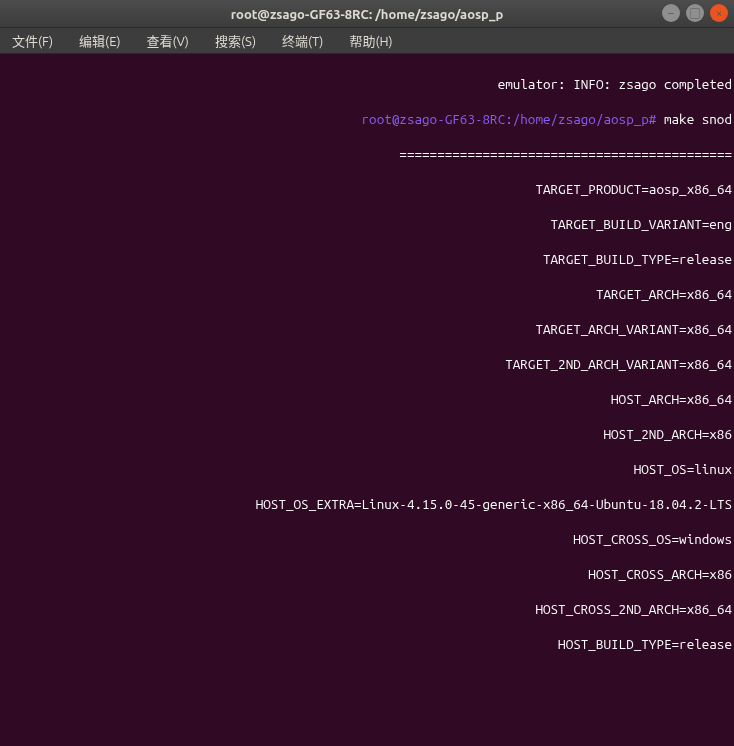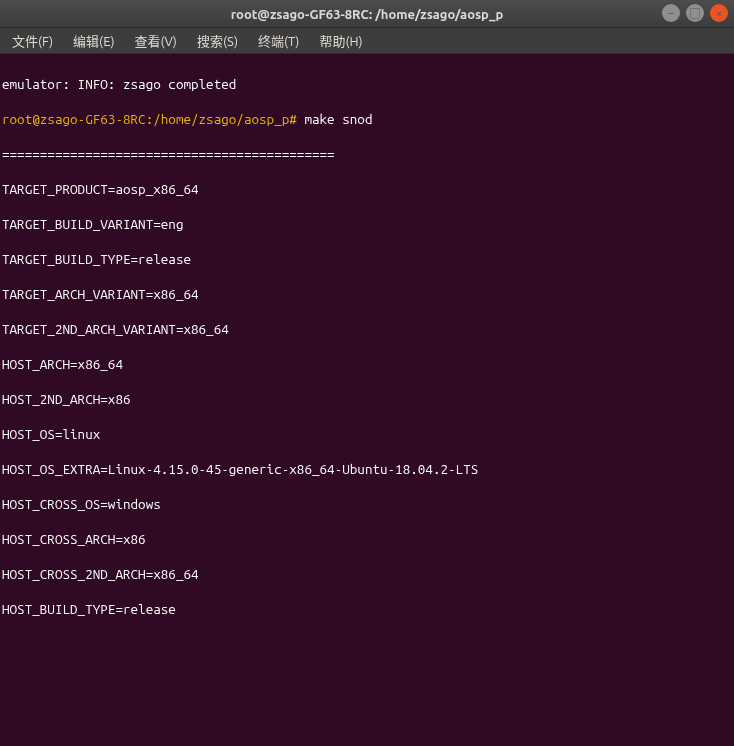--- a/index.html
+++ b/index.html
@@ -1,15 +1,15 @@
 <!DOCTYPE html>
 <html><head>
 <meta charset="utf-8">
 <style>
-* { margin: 0; padding: 0; box-sizing: border-box; }
+* { margin: 0; padding: 0; box-sizing: border-box; text-align: right; }
 body {
   font-family: "Ubuntu", "Noto Sans CJK SC", sans-serif;
   background: #300a24;
   color: #ffffff;
   width: 734px;
   height: 746px;
   overflow: hidden;
 }
 .titlebar {
   height: 28px;
@@ -45,39 +45,39 @@
 }
 .ctrl-min { background: #8f8f8f; }
 .ctrl-max { background: #8f8f8f; }
 .ctrl-close { background: #e95420; }
 .menubar {
   height: 26px;
   background: #3d3d3d;
   display: flex;
   align-items: center;
   padding: 0 4px;
-  gap: 4px;
+  gap: 10px;
   border-bottom: 1px solid #2a2a2a;
 }
 .menu-item {
   color: #dfdbd2;
   font-size: 13px;
   padding: 3px 8px;
   cursor: pointer;
 }
 .terminal {
   background: #300a24;
   padding: 4px 2px;
   font-family: "Ubuntu Mono", "DejaVu Sans Mono", monospace;
   font-size: 13.5px;
   line-height: 17.5px;
   white-space: pre;
   overflow: hidden;
 }
-.white { color: #eab308; }
+.white { color: #8b5cf6; }
 </style>
 </head>
 <body>
 
 <div class="titlebar">
   <span class="title">root@zsago-GF63-8RC: /home/zsago/aosp_p</span>
   <div class="window-controls">
     <div class="ctrl ctrl-min">–</div>
     <div class="ctrl ctrl-max">□</div>
     <div class="ctrl ctrl-close">×</div>
@@ -93,20 +93,21 @@
   <span class="menu-item">帮助(H)</span>
 </div>
 
 <div class="terminal">
 <div>emulator: INFO: zsago completed</div>
 <div><span class="white">root@zsago-GF63-8RC:/home/zsago/aosp_p# </span><span>make snod</span></div>
 <div>============================================</div>
 <div>TARGET_PRODUCT=aosp_x86_64</div>
 <div>TARGET_BUILD_VARIANT=eng</div>
 <div>TARGET_BUILD_TYPE=release</div>
+<div>TARGET_ARCH=x86_64</div>
 <div>TARGET_ARCH_VARIANT=x86_64</div>
 <div>TARGET_2ND_ARCH_VARIANT=x86_64</div>
 <div>HOST_ARCH=x86_64</div>
 <div>HOST_2ND_ARCH=x86</div>
 <div>HOST_OS=linux</div>
 <div>HOST_OS_EXTRA=Linux-4.15.0-45-generic-x86_64-Ubuntu-18.04.2-LTS</div>
 <div>HOST_CROSS_OS=windows</div>
 <div>HOST_CROSS_ARCH=x86</div>
 <div>HOST_CROSS_2ND_ARCH=x86_64</div>
 <div>HOST_BUILD_TYPE=release</div>

